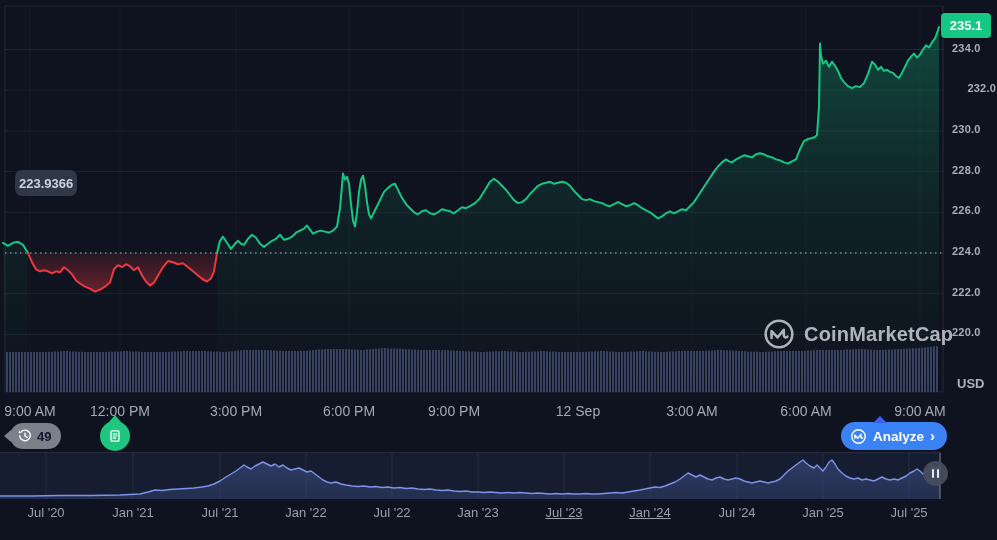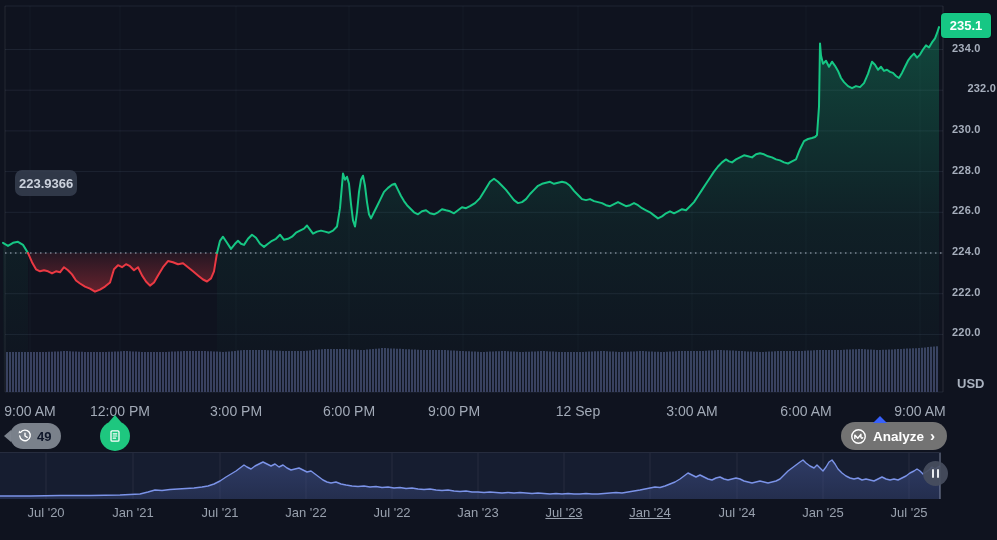--- a/index.html
+++ b/index.html
@@ -31,21 +31,21 @@
           gap:5px;color:#0f172a;font-size:13px;font-weight:700;cursor:pointer;}
   .history-pill .tail{position:absolute;left:-6px;top:7px;width:0;height:0;
           border-top:6px solid transparent;border-bottom:6px solid transparent;
           border-right:7px solid rgba(129,135,145,.95);}
   .news-pin{position:absolute;left:100px;top:421px;width:30px;height:30px;background:#1ec77f;
           border-radius:50%;display:flex;align-items:center;justify-content:center;cursor:pointer;}
   .news-pin .tail{position:absolute;top:-6px;left:9px;width:0;height:0;
           border-left:6px solid transparent;border-right:6px solid transparent;
           border-bottom:7px solid #1ec77f;}
   .analyze-btn{position:absolute;left:841px;top:422px;height:28px;padding:0 12px 0 9px;
-          background:#737373;border-radius:14px;display:flex;align-items:center;gap:6px;
+          background:#3b82f6;border-radius:14px;display:flex;align-items:center;gap:6px;
           color:#fff;cursor:pointer;border:none;}
   .analyze-btn .tail{position:absolute;top:-6px;left:32px;width:0;height:0;
           border-left:7px solid transparent;border-right:7px solid transparent;
           border-bottom:7px solid #3861fb;}
   .analyze-btn .lbl{font-size:13.5px;font-weight:700;}
   .analyze-btn .chev{font-size:15px;font-weight:700;margin-top:-2px;}
   
   #nav-chart{position:absolute;left:0;top:452px;width:941px;height:46px;background:#161d30;
           border-top:1px solid rgba(255,255,255,.07);}
   .nav-handle{position:absolute;left:923px;top:461px;width:25px;height:25px;border-radius:50%;
@@ -80,20 +80,29 @@
   <path d="M6,392 v-40.0 h2 v40.0 z M9,392 v-40.0 h2 v40.0 z M12,392 v-40.0 h2 v40.0 z M15,392 v-40.0 h2 v40.0 z M18,392 v-40.0 h2 v40.0 z M21,392 v-40.0 h2 v40.0 z M24,392 v-40.0 h2 v40.0 z M27,392 v-40.0 h2 v40.0 z M30,392 v-40.0 h2 v40.0 z M33,392 v-40.0 h2 v40.0 z M36,392 v-40.0 h2 v40.0 z M39,392 v-40.0 h2 v40.0 z M42,392 v-40.0 h2 v40.0 z M45,392 v-40.0 h2 v40.0 z M48,392 v-40.2 h2 v40.2 z M51,392 v-40.3 h2 v40.3 z M54,392 v-40.5 h2 v40.5 z M57,392 v-40.6 h2 v40.6 z M60,392 v-40.8 h2 v40.8 z M63,392 v-40.9 h2 v40.9 z M66,392 v-40.9 h2 v40.9 z M69,392 v-40.8 h2 v40.8 z M72,392 v-40.6 h2 v40.6 z M75,392 v-40.5 h2 v40.5 z M78,392 v-40.3 h2 v40.3 z M81,392 v-40.2 h2 v40.2 z M84,392 v-40.0 h2 v40.0 z M87,392 v-40.0 h2 v40.0 z M90,392 v-40.0 h2 v40.0 z M93,392 v-40.0 h2 v40.0 z M96,392 v-40.0 h2 v40.0 z M99,392 v-40.0 h2 v40.0 z M102,392 v-40.0 h2 v40.0 z M105,392 v-40.0 h2 v40.0 z M108,392 v-40.2 h2 v40.2 z M111,392 v-40.3 h2 v40.3 z M114,392 v-40.5 h2 v40.5 z M117,392 v-40.6 h2 v40.6 z M120,392 v-40.8 h2 v40.8 z M123,392 v-40.9 h2 v40.9 z M126,392 v-40.9 h2 v40.9 z M129,392 v-40.8 h2 v40.8 z M132,392 v-40.6 h2 v40.6 z M135,392 v-40.5 h2 v40.5 z M138,392 v-40.3 h2 v40.3 z M141,392 v-40.1 h2 v40.1 z M144,392 v-40.0 h2 v40.0 z M147,392 v-40.0 h2 v40.0 z M150,392 v-40.0 h2 v40.0 z M153,392 v-40.0 h2 v40.0 z M156,392 v-40.0 h2 v40.0 z M159,392 v-40.0 h2 v40.0 z M162,392 v-40.0 h2 v40.0 z M165,392 v-40.1 h2 v40.1 z M168,392 v-40.2 h2 v40.2 z M171,392 v-40.4 h2 v40.4 z M174,392 v-40.5 h2 v40.5 z M177,392 v-40.7 h2 v40.7 z M180,392 v-40.8 h2 v40.8 z M183,392 v-41.0 h2 v41.0 z M186,392 v-41.0 h2 v41.0 z M189,392 v-41.0 h2 v41.0 z M192,392 v-41.0 h2 v41.0 z M195,392 v-41.0 h2 v41.0 z M198,392 v-41.0 h2 v41.0 z M201,392 v-41.0 h2 v41.0 z M204,392 v-41.0 h2 v41.0 z M207,392 v-40.8 h2 v40.8 z M210,392 v-40.7 h2 v40.7 z M213,392 v-40.5 h2 v40.5 z M216,392 v-40.4 h2 v40.4 z M219,392 v-40.2 h2 v40.2 z M222,392 v-40.1 h2 v40.1 z M225,392 v-40.2 h2 v40.2 z M228,392 v-40.5 h2 v40.5 z M231,392 v-40.8 h2 v40.8 z M234,392 v-41.1 h2 v41.1 z M237,392 v-41.4 h2 v41.4 z M240,392 v-41.7 h2 v41.7 z M243,392 v-42.0 h2 v42.0 z M246,392 v-42.0 h2 v42.0 z M249,392 v-42.0 h2 v42.0 z M252,392 v-42.0 h2 v42.0 z M255,392 v-42.0 h2 v42.0 z M258,392 v-42.0 h2 v42.0 z M261,392 v-42.0 h2 v42.0 z M264,392 v-42.0 h2 v42.0 z M267,392 v-41.8 h2 v41.8 z M270,392 v-41.7 h2 v41.7 z M273,392 v-41.5 h2 v41.5 z M276,392 v-41.3 h2 v41.3 z M279,392 v-41.2 h2 v41.2 z M282,392 v-41.0 h2 v41.0 z M285,392 v-41.0 h2 v41.0 z M288,392 v-41.0 h2 v41.0 z M291,392 v-41.0 h2 v41.0 z M294,392 v-41.0 h2 v41.0 z M297,392 v-41.0 h2 v41.0 z M300,392 v-41.0 h2 v41.0 z M303,392 v-41.0 h2 v41.0 z M306,392 v-41.3 h2 v41.3 z M309,392 v-41.6 h2 v41.6 z M312,392 v-41.9 h2 v41.9 z M315,392 v-42.2 h2 v42.2 z M318,392 v-42.5 h2 v42.5 z M321,392 v-42.8 h2 v42.8 z M324,392 v-43.0 h2 v43.0 z M327,392 v-43.0 h2 v43.0 z M330,392 v-43.0 h2 v43.0 z M333,392 v-43.0 h2 v43.0 z M336,392 v-43.0 h2 v43.0 z M339,392 v-43.0 h2 v43.0 z M342,392 v-43.0 h2 v43.0 z M345,392 v-42.9 h2 v42.9 z M348,392 v-42.7 h2 v42.7 z M351,392 v-42.6 h2 v42.6 z M354,392 v-42.4 h2 v42.4 z M357,392 v-42.3 h2 v42.3 z M360,392 v-42.1 h2 v42.1 z M363,392 v-42.1 h2 v42.1 z M366,392 v-42.4 h2 v42.4 z M369,392 v-42.7 h2 v42.7 z M372,392 v-43.0 h2 v43.0 z M375,392 v-43.3 h2 v43.3 z M378,392 v-43.6 h2 v43.6 z M381,392 v-43.9 h2 v43.9 z M384,392 v-43.9 h2 v43.9 z M387,392 v-43.8 h2 v43.8 z M390,392 v-43.6 h2 v43.6 z M393,392 v-43.5 h2 v43.5 z M396,392 v-43.3 h2 v43.3 z M399,392 v-43.2 h2 v43.2 z M402,392 v-43.0 h2 v43.0 z M405,392 v-42.8 h2 v42.8 z M408,392 v-42.7 h2 v42.7 z M411,392 v-42.5 h2 v42.5 z M414,392 v-42.4 h2 v42.4 z M417,392 v-42.2 h2 v42.2 z M420,392 v-42.1 h2 v42.1 z M423,392 v-42.0 h2 v42.0 z M426,392 v-42.0 h2 v42.0 z M429,392 v-42.0 h2 v42.0 z M432,392 v-42.0 h2 v42.0 z M435,392 v-42.0 h2 v42.0 z M438,392 v-42.0 h2 v42.0 z M441,392 v-42.0 h2 v42.0 z M444,392 v-41.9 h2 v41.9 z M447,392 v-41.7 h2 v41.7 z M450,392 v-41.6 h2 v41.6 z M453,392 v-41.4 h2 v41.4 z M456,392 v-41.3 h2 v41.3 z M459,392 v-41.1 h2 v41.1 z M462,392 v-41.0 h2 v41.0 z M465,392 v-40.8 h2 v40.8 z M468,392 v-40.7 h2 v40.7 z M471,392 v-40.5 h2 v40.5 z M474,392 v-40.4 h2 v40.4 z M477,392 v-40.2 h2 v40.2 z M480,392 v-40.1 h2 v40.1 z M483,392 v-40.1 h2 v40.1 z M486,392 v-40.2 h2 v40.2 z M489,392 v-40.4 h2 v40.4 z M492,392 v-40.5 h2 v40.5 z M495,392 v-40.7 h2 v40.7 z M498,392 v-40.8 h2 v40.8 z M501,392 v-41.0 h2 v41.0 z M504,392 v-40.9 h2 v40.9 z M507,392 v-40.7 h2 v40.7 z M510,392 v-40.6 h2 v40.6 z M513,392 v-40.4 h2 v40.4 z M516,392 v-40.3 h2 v40.3 z M519,392 v-40.1 h2 v40.1 z M522,392 v-40.0 h2 v40.0 z M525,392 v-40.2 h2 v40.2 z M528,392 v-40.3 h2 v40.3 z M531,392 v-40.5 h2 v40.5 z M534,392 v-40.6 h2 v40.6 z M537,392 v-40.8 h2 v40.8 z M540,392 v-41.0 h2 v41.0 z M543,392 v-40.9 h2 v40.9 z M546,392 v-40.7 h2 v40.7 z M549,392 v-40.6 h2 v40.6 z M552,392 v-40.4 h2 v40.4 z M555,392 v-40.3 h2 v40.3 z M558,392 v-40.1 h2 v40.1 z M561,392 v-40.0 h2 v40.0 z M564,392 v-40.0 h2 v40.0 z M567,392 v-40.0 h2 v40.0 z M570,392 v-40.0 h2 v40.0 z M573,392 v-40.0 h2 v40.0 z M576,392 v-40.0 h2 v40.0 z M579,392 v-40.0 h2 v40.0 z M582,392 v-40.1 h2 v40.1 z M585,392 v-40.2 h2 v40.2 z M588,392 v-40.4 h2 v40.4 z M591,392 v-40.5 h2 v40.5 z M594,392 v-40.7 h2 v40.7 z M597,392 v-40.8 h2 v40.8 z M600,392 v-41.0 h2 v41.0 z M603,392 v-40.9 h2 v40.9 z M606,392 v-40.7 h2 v40.7 z M609,392 v-40.6 h2 v40.6 z M612,392 v-40.4 h2 v40.4 z M615,392 v-40.3 h2 v40.3 z M618,392 v-40.1 h2 v40.1 z M621,392 v-40.0 h2 v40.0 z M624,392 v-40.2 h2 v40.2 z M627,392 v-40.3 h2 v40.3 z M630,392 v-40.5 h2 v40.5 z M633,392 v-40.6 h2 v40.6 z M636,392 v-40.8 h2 v40.8 z M639,392 v-40.9 h2 v40.9 z M642,392 v-40.9 h2 v40.9 z M645,392 v-40.8 h2 v40.8 z M648,392 v-40.6 h2 v40.6 z M651,392 v-40.5 h2 v40.5 z M654,392 v-40.3 h2 v40.3 z M657,392 v-40.2 h2 v40.2 z M660,392 v-40.0 h2 v40.0 z M663,392 v-40.1 h2 v40.1 z M666,392 v-40.3 h2 v40.3 z M669,392 v-40.4 h2 v40.4 z M672,392 v-40.6 h2 v40.6 z M675,392 v-40.8 h2 v40.8 z M678,392 v-40.9 h2 v40.9 z M681,392 v-41.0 h2 v41.0 z M684,392 v-41.0 h2 v41.0 z M687,392 v-41.0 h2 v41.0 z M690,392 v-41.0 h2 v41.0 z M693,392 v-41.0 h2 v41.0 z M696,392 v-41.0 h2 v41.0 z M699,392 v-41.0 h2 v41.0 z M702,392 v-41.1 h2 v41.1 z M705,392 v-41.3 h2 v41.3 z M708,392 v-41.4 h2 v41.4 z M711,392 v-41.6 h2 v41.6 z M714,392 v-41.7 h2 v41.7 z M717,392 v-41.9 h2 v41.9 z M720,392 v-42.0 h2 v42.0 z M723,392 v-41.8 h2 v41.8 z M726,392 v-41.7 h2 v41.7 z M729,392 v-41.5 h2 v41.5 z M732,392 v-41.4 h2 v41.4 z M735,392 v-41.2 h2 v41.2 z M738,392 v-41.1 h2 v41.1 z M741,392 v-40.9 h2 v40.9 z M744,392 v-40.8 h2 v40.8 z M747,392 v-40.6 h2 v40.6 z M750,392 v-40.5 h2 v40.5 z M753,392 v-40.3 h2 v40.3 z M756,392 v-40.2 h2 v40.2 z M759,392 v-40.0 h2 v40.0 z M762,392 v-40.1 h2 v40.1 z M765,392 v-40.3 h2 v40.3 z M768,392 v-40.4 h2 v40.4 z M771,392 v-40.6 h2 v40.6 z M774,392 v-40.7 h2 v40.7 z M777,392 v-40.9 h2 v40.9 z M780,392 v-41.0 h2 v41.0 z M783,392 v-41.0 h2 v41.0 z M786,392 v-41.0 h2 v41.0 z M789,392 v-41.0 h2 v41.0 z M792,392 v-41.0 h2 v41.0 z M795,392 v-41.0 h2 v41.0 z M798,392 v-41.0 h2 v41.0 z M801,392 v-41.1 h2 v41.1 z M804,392 v-41.2 h2 v41.2 z M807,392 v-41.4 h2 v41.4 z M810,392 v-41.6 h2 v41.6 z M813,392 v-41.7 h2 v41.7 z M816,392 v-41.9 h2 v41.9 z M819,392 v-42.0 h2 v42.0 z M822,392 v-42.0 h2 v42.0 z M825,392 v-42.0 h2 v42.0 z M828,392 v-42.0 h2 v42.0 z M831,392 v-42.0 h2 v42.0 z M834,392 v-42.0 h2 v42.0 z M837,392 v-42.0 h2 v42.0 z M840,392 v-42.1 h2 v42.1 z M843,392 v-42.2 h2 v42.2 z M846,392 v-42.4 h2 v42.4 z M849,392 v-42.5 h2 v42.5 z M852,392 v-42.7 h2 v42.7 z M855,392 v-42.8 h2 v42.8 z M858,392 v-43.0 h2 v43.0 z M861,392 v-42.9 h2 v42.9 z M864,392 v-42.7 h2 v42.7 z M867,392 v-42.6 h2 v42.6 z M870,392 v-42.4 h2 v42.4 z M873,392 v-42.3 h2 v42.3 z M876,392 v-42.1 h2 v42.1 z M879,392 v-42.0 h2 v42.0 z M882,392 v-42.2 h2 v42.2 z M885,392 v-42.3 h2 v42.3 z M888,392 v-42.5 h2 v42.5 z M891,392 v-42.6 h2 v42.6 z M894,392 v-42.8 h2 v42.8 z M897,392 v-42.9 h2 v42.9 z M900,392 v-43.1 h2 v43.1 z M903,392 v-43.2 h2 v43.2 z M906,392 v-43.4 h2 v43.4 z M909,392 v-43.5 h2 v43.5 z M912,392 v-43.7 h2 v43.7 z M915,392 v-43.8 h2 v43.8 z M918,392 v-44.0 h2 v44.0 z M921,392 v-44.3 h2 v44.3 z M924,392 v-44.6 h2 v44.6 z M927,392 v-44.9 h2 v44.9 z M930,392 v-45.2 h2 v45.2 z M933,392 v-45.5 h2 v45.5 z M936,392 v-45.8 h2 v45.8 z " fill="#394160"></path>
   <path d="M3.0,242.8 L8.0,245.9 L13.0,242.8 L18.0,241.8 L23.0,244.9 L28.0,253.0 L28.0,253.0 L28.0,392 L3.0,392 Z" fill="url(#gGreen)"></path>
         <path d="M28.0,253.0 L32.0,262.2 L36.0,269.3 L40.0,271.3 L44.0,270.3 L48.0,271.3 L52.0,273.4 L56.0,271.3 L60.0,272.3 L64.0,267.2 L68.0,270.3 L72.0,274.4 L76.0,280.5 L80.0,283.5 L85.0,286.6 L90.0,288.6 L95.0,291.7 L100.0,289.6 L105.0,286.6 L110.0,282.5 L114.0,269.3 L118.0,265.2 L122.0,267.2 L126.0,264.2 L130.0,266.2 L134.0,270.3 L138.0,267.2 L142.0,275.4 L146.0,281.5 L150.0,285.6 L154.0,282.5 L158.0,275.4 L163.0,267.2 L168.0,261.1 L173.0,262.2 L178.0,264.2 L183.0,263.2 L188.0,267.2 L193.0,271.3 L198.0,275.4 L203.0,279.5 L207.0,281.5 L211.0,278.4 L214.0,271.3 L217.0,253.0 L217.0,253.0 L217.0,253.0 L28.0,253.0 Z" fill="url(#gRed)"></path>
         <path d="M217.0,253.0 L220.0,240.8 L223.0,236.7 L227.0,242.8 L231.0,248.9 L235.0,243.8 L238.0,240.8 L241.0,243.8 L244.0,244.9 L248.0,238.8 L252.0,234.7 L256.0,237.7 L260.0,243.8 L264.0,246.9 L268.0,243.8 L272.0,240.8 L276.0,238.8 L280.0,234.7 L284.0,239.8 L288.0,238.8 L292.0,236.7 L296.0,232.7 L300.0,230.6 L304.0,228.6 L307.0,225.5 L310.0,229.6 L313.0,233.7 L317.0,231.6 L321.0,230.6 L325.0,231.6 L329.0,232.7 L333.0,230.6 L337.0,226.5 L340.0,208.2 L343.0,173.6 L345.0,179.7 L347.0,176.7 L349.0,183.8 L351.0,204.2 L353.0,220.4 L355.0,226.5 L357.0,212.3 L359.0,191.9 L361.0,179.7 L363.0,175.7 L365.0,185.8 L367.0,202.1 L369.0,214.3 L371.0,218.4 L374.0,212.3 L377.0,206.2 L380.0,200.1 L384.0,191.9 L388.0,187.9 L392.0,184.8 L395.0,183.8 L398.0,189.9 L401.0,196.0 L404.0,201.1 L407.0,205.2 L410.0,208.2 L414.0,212.3 L418.0,214.3 L422.0,211.3 L426.0,210.3 L430.0,213.3 L434.0,214.3 L438.0,212.3 L442.0,209.2 L446.0,210.3 L450.0,211.3 L454.0,213.3 L458.0,210.3 L462.0,207.2 L466.0,208.2 L470.0,206.2 L475.0,203.1 L480.0,198.1 L485.0,189.9 L490.0,181.8 L494.0,178.7 L498.0,181.8 L502.0,185.8 L506.0,189.9 L510.0,195.0 L514.0,200.1 L518.0,203.1 L522.0,202.1 L526.0,199.1 L530.0,194.0 L534.0,189.9 L538.0,185.8 L542.0,183.8 L546.0,182.8 L550.0,181.8 L554.0,183.8 L558.0,182.8 L562.0,181.8 L566.0,182.8 L570.0,185.8 L574.0,190.9 L578.0,195.0 L582.0,199.1 L586.0,200.1 L590.0,199.1 L594.0,201.1 L598.0,202.1 L602.0,203.1 L606.0,205.2 L610.0,206.2 L614.0,204.2 L618.0,202.1 L622.0,204.2 L626.0,206.2 L630.0,205.2 L634.0,203.1 L638.0,205.2 L642.0,208.2 L646.0,210.3 L650.0,212.3 L654.0,215.4 L658.0,218.4 L662.0,216.4 L666.0,213.3 L670.0,211.3 L674.0,213.3 L678.0,211.3 L682.0,209.2 L686.0,210.3 L690.0,206.2 L694.0,202.1 L698.0,196.0 L702.0,189.9 L706.0,183.8 L710.0,177.7 L714.0,171.6 L718.0,166.5 L722.0,162.4 L726.0,159.4 L729.0,161.4 L732.0,162.4 L736.0,159.4 L740.0,157.4 L744.0,155.3 L748.0,156.3 L752.0,157.4 L756.0,154.3 L760.0,153.3 L764.0,154.3 L768.0,156.3 L772.0,157.4 L776.0,159.4 L780.0,160.4 L784.0,162.4 L788.0,163.5 L792.0,161.4 L796.0,159.4 L800.0,149.2 L804.0,141.1 L808.0,139.0 L812.0,138.0 L815.0,137.0 L817.0,135.0 L819.0,106.5 L820.0,43.4 L821.0,55.6 L823.0,63.7 L826.0,60.7 L829.0,66.8 L832.0,61.7 L835.0,65.8 L838.0,70.9 L841.0,78.0 L844.0,82.1 L848.0,86.1 L852.0,88.2 L856.0,86.1 L860.0,87.1 L864.0,83.1 L868.0,73.9 L872.0,61.7 L875.0,64.8 L878.0,69.8 L881.0,66.8 L884.0,70.9 L887.0,69.8 L890.0,71.9 L893.0,72.9 L896.0,76.0 L899.0,78.0 L902.0,72.9 L905.0,66.8 L908.0,60.7 L911.0,56.6 L914.0,53.6 L917.0,57.6 L920.0,54.6 L923.0,49.5 L926.0,45.4 L929.0,47.5 L932.0,42.4 L935.0,38.3 L937.0,33.2 L939.0,27.1 L939.0,392 L217.0,392 Z" fill="url(#gGreen)"></path>
   <path d="M5,253.0 H943" stroke="rgba(195,205,220,0.85)" stroke-width="1" stroke-dasharray="1.5 3.5"></path>
   <path d="M3.0,242.8 L8.0,245.9 L13.0,242.8 L18.0,241.8 L23.0,244.9 L28.0,253.0 L28.0,253.0" fill="none" stroke="#16c784" stroke-width="2" stroke-linejoin="round" stroke-linecap="round"></path>
         <path d="M28.0,253.0 L32.0,262.2 L36.0,269.3 L40.0,271.3 L44.0,270.3 L48.0,271.3 L52.0,273.4 L56.0,271.3 L60.0,272.3 L64.0,267.2 L68.0,270.3 L72.0,274.4 L76.0,280.5 L80.0,283.5 L85.0,286.6 L90.0,288.6 L95.0,291.7 L100.0,289.6 L105.0,286.6 L110.0,282.5 L114.0,269.3 L118.0,265.2 L122.0,267.2 L126.0,264.2 L130.0,266.2 L134.0,270.3 L138.0,267.2 L142.0,275.4 L146.0,281.5 L150.0,285.6 L154.0,282.5 L158.0,275.4 L163.0,267.2 L168.0,261.1 L173.0,262.2 L178.0,264.2 L183.0,263.2 L188.0,267.2 L193.0,271.3 L198.0,275.4 L203.0,279.5 L207.0,281.5 L211.0,278.4 L214.0,271.3 L217.0,253.0 L217.0,253.0" fill="none" stroke="#ea3943" stroke-width="2" stroke-linejoin="round" stroke-linecap="round"></path>
         <path d="M217.0,253.0 L220.0,240.8 L223.0,236.7 L227.0,242.8 L231.0,248.9 L235.0,243.8 L238.0,240.8 L241.0,243.8 L244.0,244.9 L248.0,238.8 L252.0,234.7 L256.0,237.7 L260.0,243.8 L264.0,246.9 L268.0,243.8 L272.0,240.8 L276.0,238.8 L280.0,234.7 L284.0,239.8 L288.0,238.8 L292.0,236.7 L296.0,232.7 L300.0,230.6 L304.0,228.6 L307.0,225.5 L310.0,229.6 L313.0,233.7 L317.0,231.6 L321.0,230.6 L325.0,231.6 L329.0,232.7 L333.0,230.6 L337.0,226.5 L340.0,208.2 L343.0,173.6 L345.0,179.7 L347.0,176.7 L349.0,183.8 L351.0,204.2 L353.0,220.4 L355.0,226.5 L357.0,212.3 L359.0,191.9 L361.0,179.7 L363.0,175.7 L365.0,185.8 L367.0,202.1 L369.0,214.3 L371.0,218.4 L374.0,212.3 L377.0,206.2 L380.0,200.1 L384.0,191.9 L388.0,187.9 L392.0,184.8 L395.0,183.8 L398.0,189.9 L401.0,196.0 L404.0,201.1 L407.0,205.2 L410.0,208.2 L414.0,212.3 L418.0,214.3 L422.0,211.3 L426.0,210.3 L430.0,213.3 L434.0,214.3 L438.0,212.3 L442.0,209.2 L446.0,210.3 L450.0,211.3 L454.0,213.3 L458.0,210.3 L462.0,207.2 L466.0,208.2 L470.0,206.2 L475.0,203.1 L480.0,198.1 L485.0,189.9 L490.0,181.8 L494.0,178.7 L498.0,181.8 L502.0,185.8 L506.0,189.9 L510.0,195.0 L514.0,200.1 L518.0,203.1 L522.0,202.1 L526.0,199.1 L530.0,194.0 L534.0,189.9 L538.0,185.8 L542.0,183.8 L546.0,182.8 L550.0,181.8 L554.0,183.8 L558.0,182.8 L562.0,181.8 L566.0,182.8 L570.0,185.8 L574.0,190.9 L578.0,195.0 L582.0,199.1 L586.0,200.1 L590.0,199.1 L594.0,201.1 L598.0,202.1 L602.0,203.1 L606.0,205.2 L610.0,206.2 L614.0,204.2 L618.0,202.1 L622.0,204.2 L626.0,206.2 L630.0,205.2 L634.0,203.1 L638.0,205.2 L642.0,208.2 L646.0,210.3 L650.0,212.3 L654.0,215.4 L658.0,218.4 L662.0,216.4 L666.0,213.3 L670.0,211.3 L674.0,213.3 L678.0,211.3 L682.0,209.2 L686.0,210.3 L690.0,206.2 L694.0,202.1 L698.0,196.0 L702.0,189.9 L706.0,183.8 L710.0,177.7 L714.0,171.6 L718.0,166.5 L722.0,162.4 L726.0,159.4 L729.0,161.4 L732.0,162.4 L736.0,159.4 L740.0,157.4 L744.0,155.3 L748.0,156.3 L752.0,157.4 L756.0,154.3 L760.0,153.3 L764.0,154.3 L768.0,156.3 L772.0,157.4 L776.0,159.4 L780.0,160.4 L784.0,162.4 L788.0,163.5 L792.0,161.4 L796.0,159.4 L800.0,149.2 L804.0,141.1 L808.0,139.0 L812.0,138.0 L815.0,137.0 L817.0,135.0 L819.0,106.5 L820.0,43.4 L821.0,55.6 L823.0,63.7 L826.0,60.7 L829.0,66.8 L832.0,61.7 L835.0,65.8 L838.0,70.9 L841.0,78.0 L844.0,82.1 L848.0,86.1 L852.0,88.2 L856.0,86.1 L860.0,87.1 L864.0,83.1 L868.0,73.9 L872.0,61.7 L875.0,64.8 L878.0,69.8 L881.0,66.8 L884.0,70.9 L887.0,69.8 L890.0,71.9 L893.0,72.9 L896.0,76.0 L899.0,78.0 L902.0,72.9 L905.0,66.8 L908.0,60.7 L911.0,56.6 L914.0,53.6 L917.0,57.6 L920.0,54.6 L923.0,49.5 L926.0,45.4 L929.0,47.5 L932.0,42.4 L935.0,38.3 L937.0,33.2 L939.0,27.1" fill="none" stroke="#16c784" stroke-width="2" stroke-linejoin="round" stroke-linecap="round"></path>
       </svg>
     <div class="baseline-label">223.9366</div>
+    <div class="watermark">
+      <span>
+        <svg width="32" height="32" viewBox="0 0 24 24">
+          <circle cx="12" cy="12" r="10" fill="none" stroke="#bcc2cc" stroke-width="1.9"></circle>
+          <path d="M6.4 15 V9.8 L10.9 14.6 L15.6 8.8 V12.6 C15.6 14.9 17.2 15.1 18.3 13.9" fill="none" stroke="#bcc2cc" stroke-width="1.9" stroke-linecap="round" stroke-linejoin="round"></path>
+        </svg>
+      </span>
+      <span class="wm-text">CoinMarketCap</span>
+    </div>
     <div class="price-badge">235.1</div>
     <div id="y-axis">
         <div class="ylabel" style="top: 41.5px;">234.0</div>
         <div class="ylabel" style="top: 82.2px; text-align: right;">232.0</div>
         <div class="ylabel" style="top: 122.9px;">230.0</div>
         <div class="ylabel" style="top: 163.6px;">228.0</div>
         <div class="ylabel" style="top: 204.3px;">226.0</div>
         <div class="ylabel" style="top: 245px;">224.0</div>
         <div class="ylabel" style="top: 285.7px;">222.0</div>
         <div class="ylabel" style="top: 326.4px;">220.0</div>

